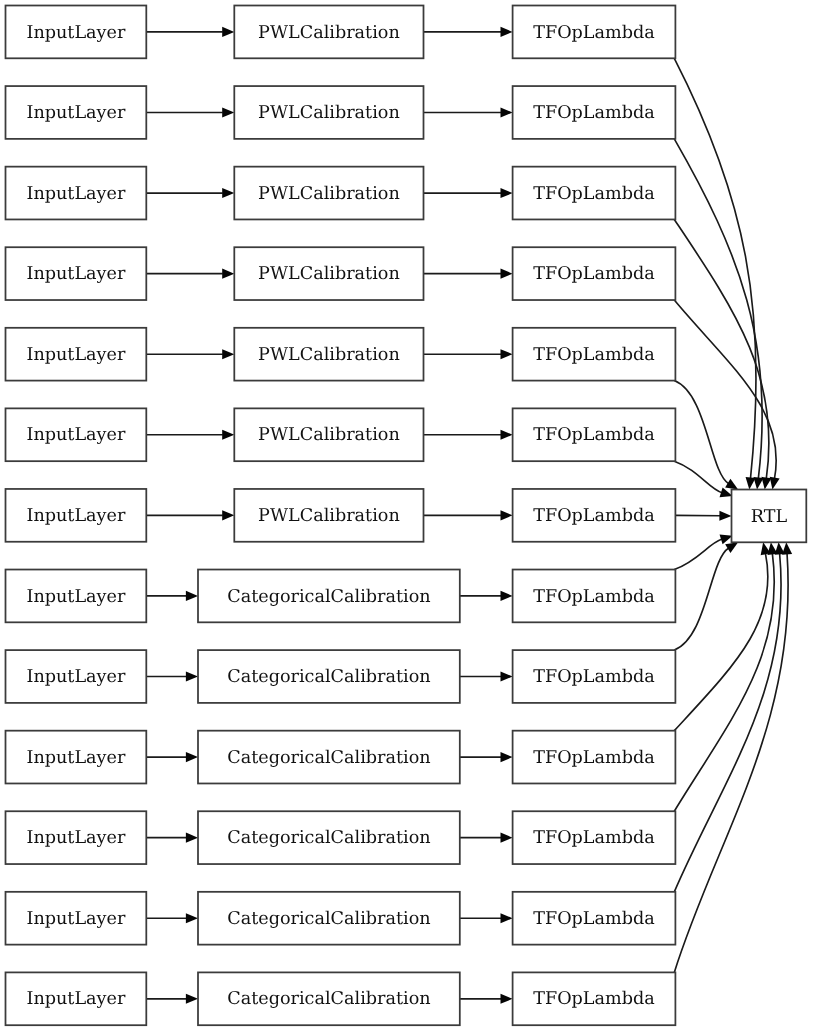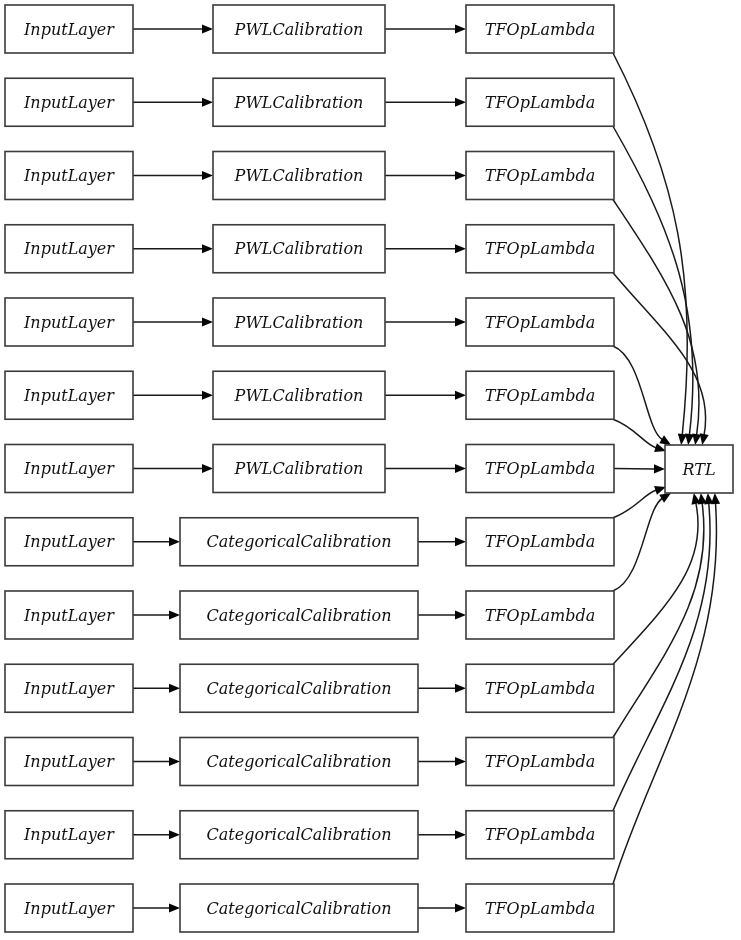--- a/index.html
+++ b/index.html
@@ -8,21 +8,20 @@
     padding: 0;
     background: #ffffff;
   }
   #graph-root {
     position: relative;
     width: 741px;
     height: 940px;
     background: #ffffff;
     font-family: "DejaVu Serif", "Liberation Serif", serif;
     overflow: hidden;
-    font-style: italic;
   }
   svg#graph-svg {
     display: block;
     width: 741px;
     height: 940px;
   }
   .node-box {
     fill: #ffffff;
     stroke: #3b3b3b;
     stroke-width: 1.6;

